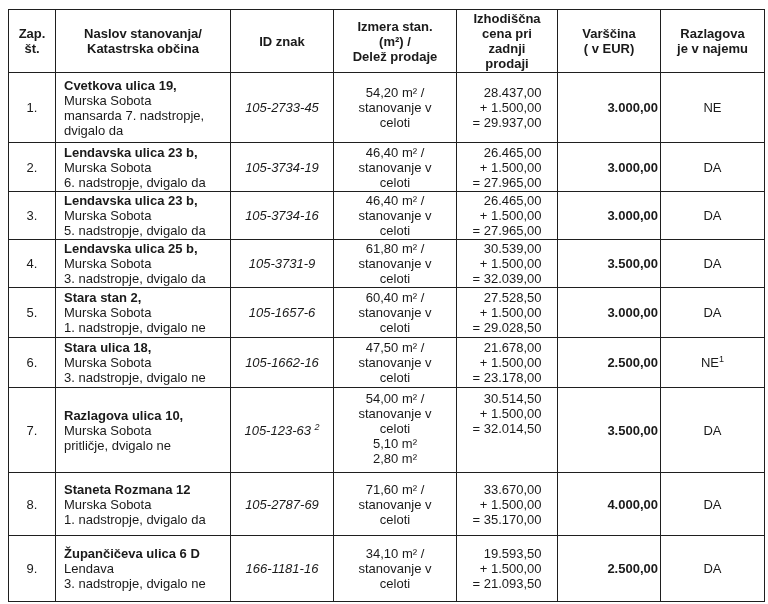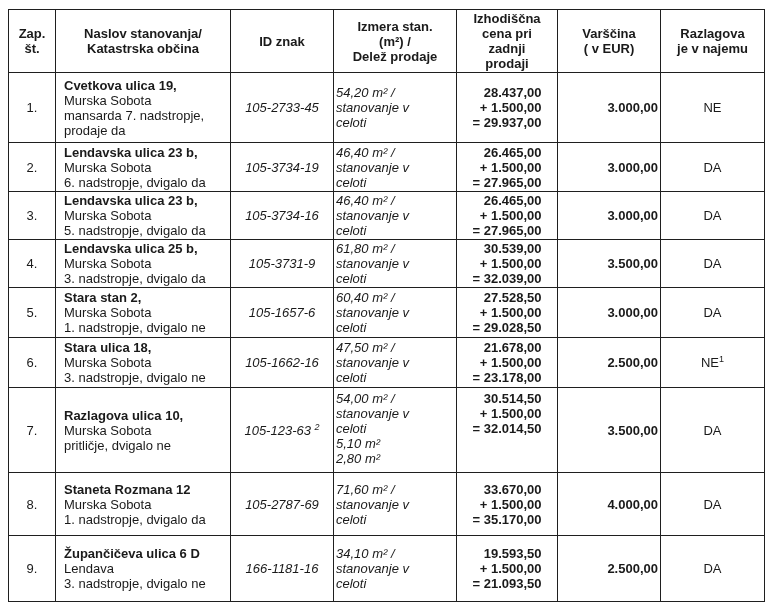--- a/index.html
+++ b/index.html
@@ -4,22 +4,22 @@
 <style>
   html,body{margin:0;padding:0;background:#ffffff;}
   body{width:768px;height:604px;position:relative;font-family:"Liberation Sans",sans-serif;color:#1a1a1a;}
   table{border-collapse:collapse;position:absolute;left:8px;top:9px;table-layout:fixed;}
   th,td{border:1.5px solid #1f1f1f;vertical-align:middle;padding:1px 2px;overflow:hidden;}
   th{font-weight:bold;text-align:center;font-size:13px;line-height:15px;}
   td{font-size:13px;line-height:15px;}
   .c-num{text-align:center;}
   .c-addr{text-align:left;padding-left:8px;padding-right:4px;}
   .c-id{text-align:center;font-style:italic;}
-  .c-size{font-style:italic;}
-  .c-price{text-align:center;font-weight:bold;}
+  .c-size{text-align:center;}
+  .c-price{text-align:center;font-weight:normal;}
   .c-price .price-block{display:inline-block;text-align:right;}
   .c-dep{text-align:right;font-weight:bold;}
   .c-rent{text-align:center;}
   .addr-title{font-weight:bold;}
   sup{font-size:9px;line-height:0;}
   
   thead tr{height:61px;}
   tbody tr:nth-child(1){height:70px;}
   tbody tr:nth-child(2){height:49px;}
   tbody tr:nth-child(3){height:47px;}
@@ -81,21 +81,21 @@
   </thead>
   <tbody id="table-body">
       <tr>
     <td class="c-num">
           <div>1.</div>
         </td>
     <td class="c-addr">
           <div class="addr-title">Cvetkova ulica 19,</div>
           <div>Murska Sobota</div>
           <div>mansarda 7. nadstropje,</div>
-          <div>prodaje da</div>
+          <div>dvigalo da</div>
         </td>
     <td class="c-id"><span>105-2733-45</span></td>
     <td class="c-size">
           <div>54,20 m² /</div>
           <div>stanovanje v</div>
           <div>celoti</div>
         </td>
     <td class="c-price"><span class="price-block"><div>28.437,00</div><div>+ 1.500,00</div><div>= 29.937,00</div></span></td>
     <td class="c-dep">
           <div>3.000,00</div>

